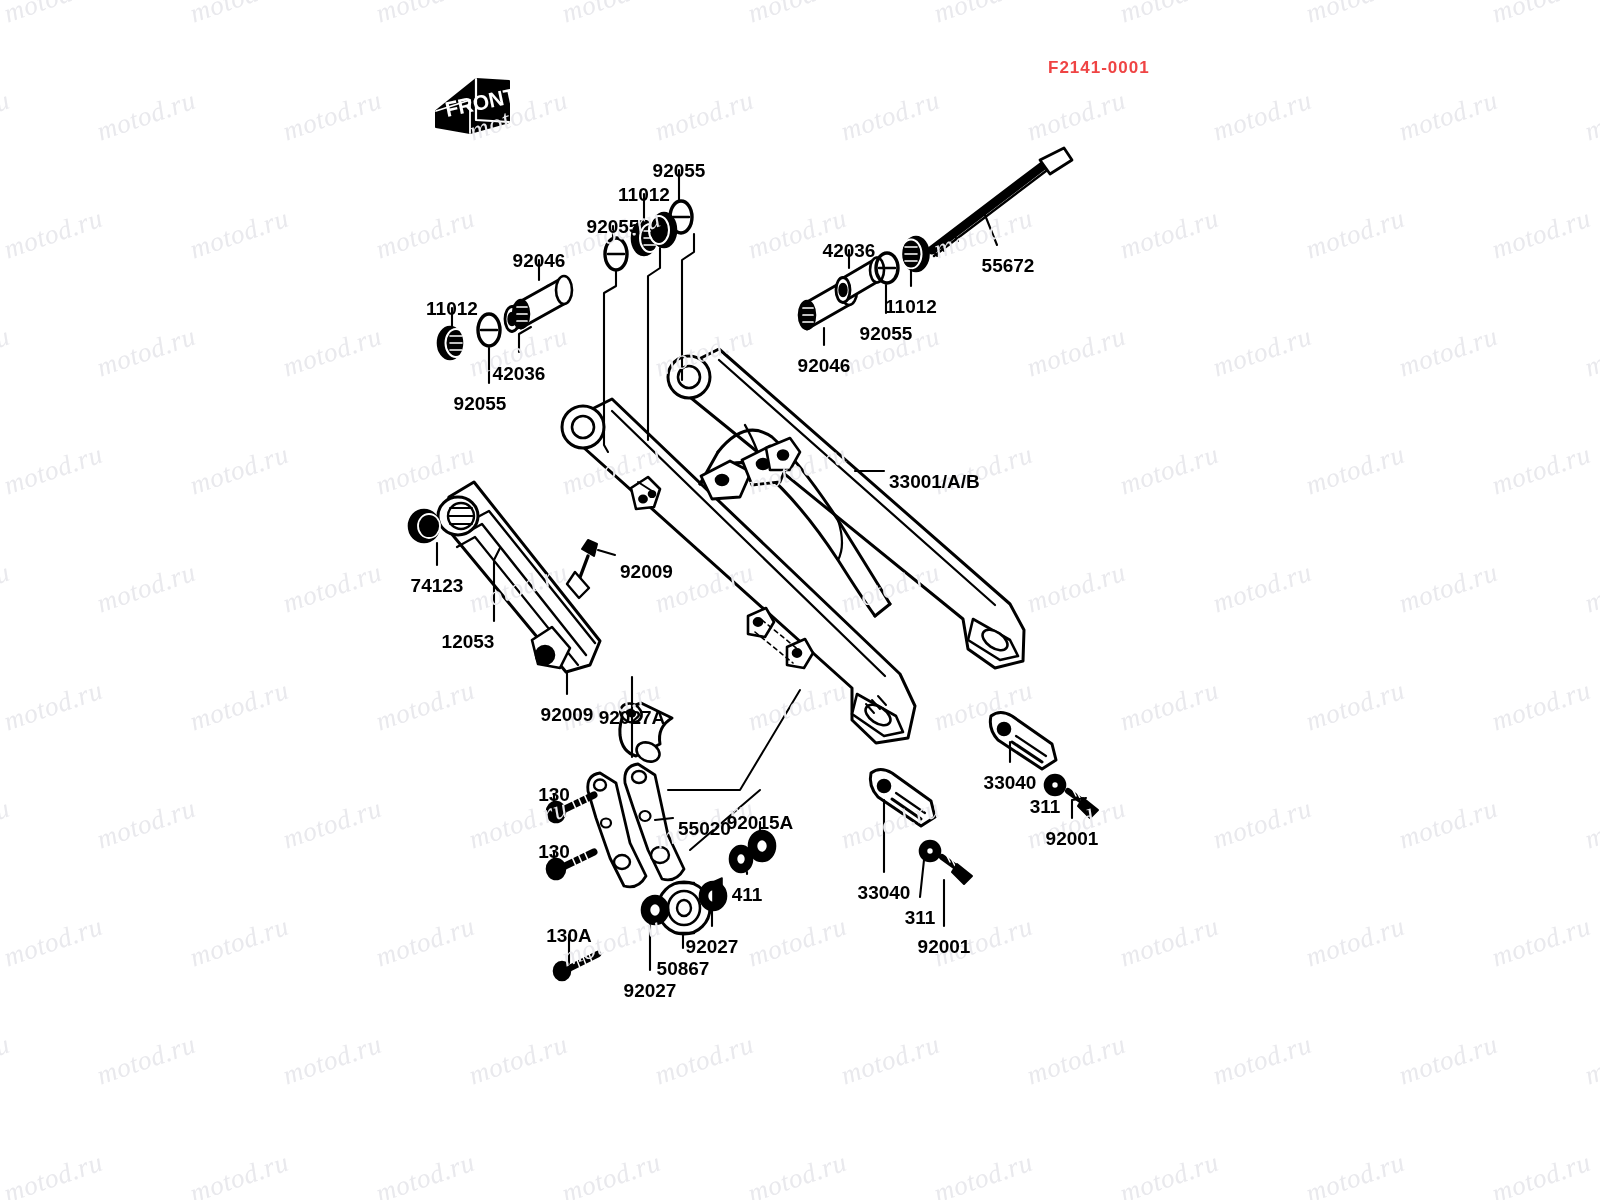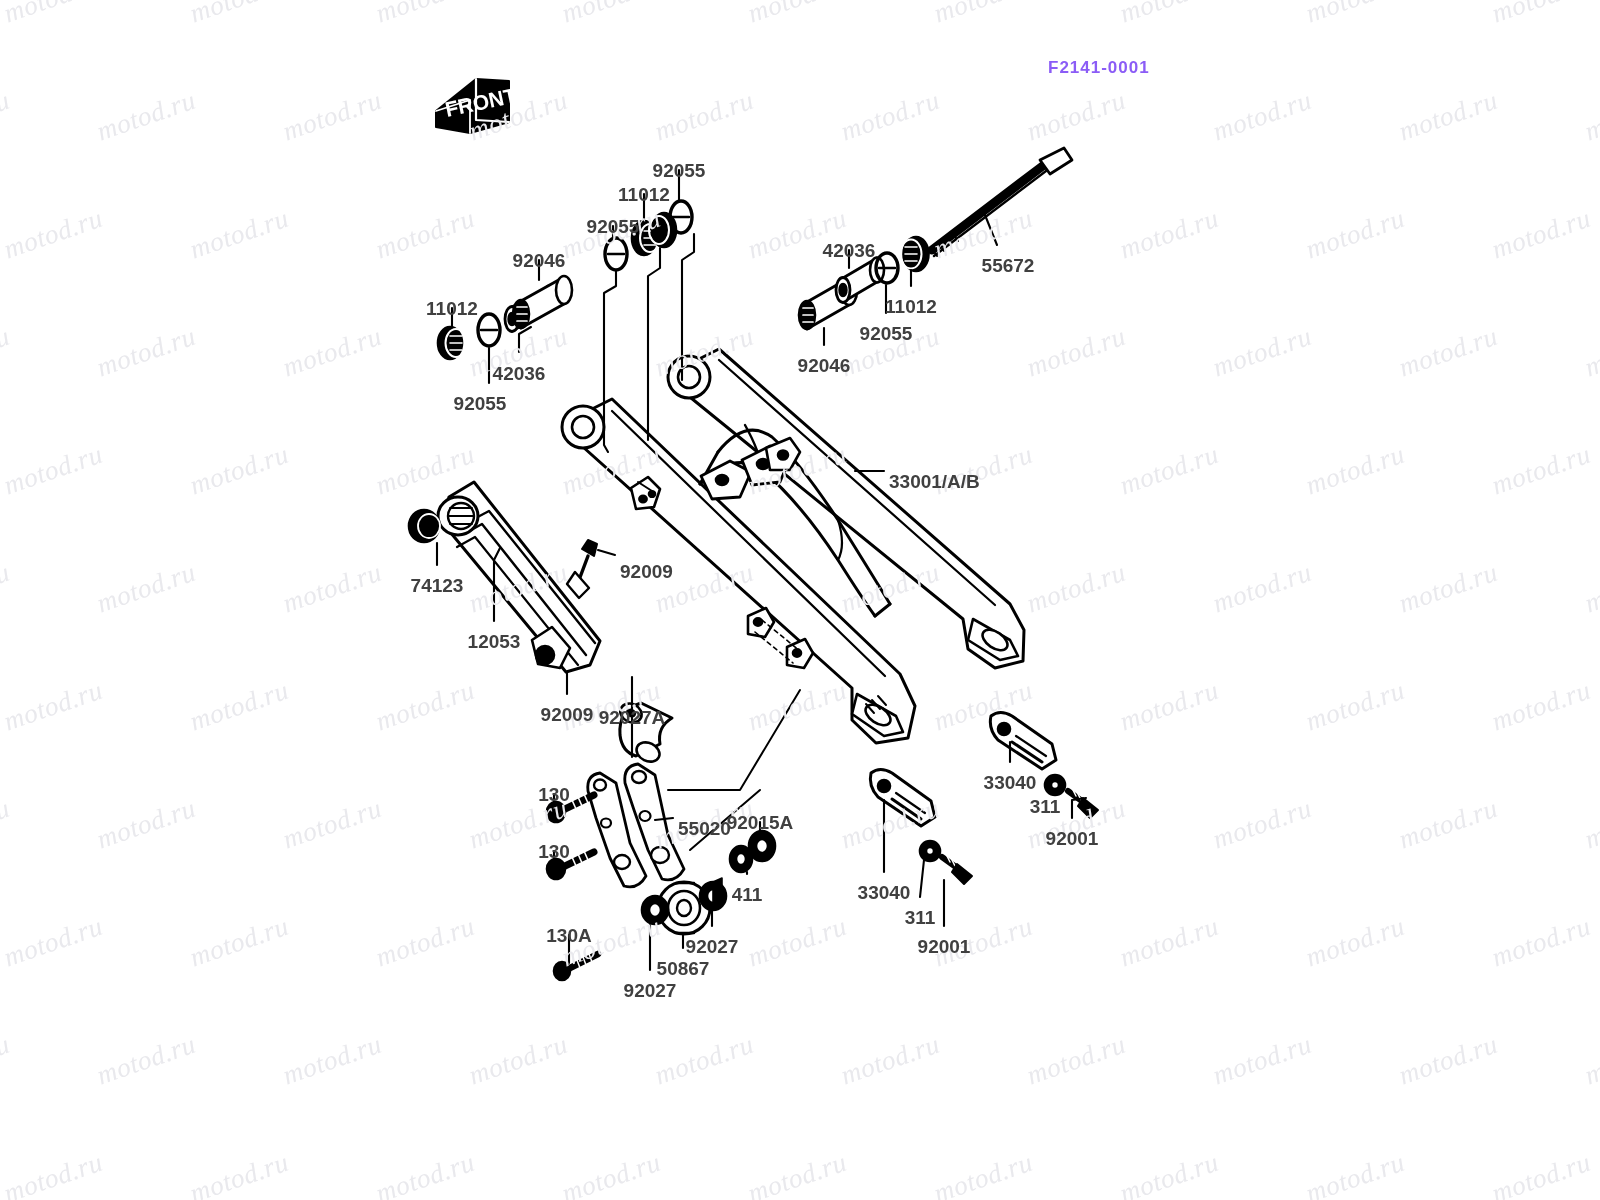--- a/index.html
+++ b/index.html
@@ -26,32 +26,32 @@
     transform-origin:left top;
     letter-spacing:.5px;
   }
   #art{position:absolute;left:0;top:0;z-index:2;}
   #labels{position:absolute;left:0;top:0;width:1600px;height:1200px;z-index:8;}
   .lbl{
     position:absolute;
     font-family:"Liberation Sans", sans-serif;
     font-weight:bold;
     font-size:19px;
-    color:#404040;
+    color:#000000;
     white-space:nowrap;
     letter-spacing:0px;
   }
   .lbl.c{transform:translateX(-50%);}
   .code{
     position:absolute;
     font-family:"Liberation Sans", sans-serif;
     font-weight:bold;
     font-size:17px;
     letter-spacing:1px;
-    color:#8b5cf6;
+    color:#ef4444;
   }
 </style>
 </head>
 <body>
 
 <div id="stage">
 
   <div id="watermark">
       <span style="left: 0px; top: 0px;">motod.ru</span>
       <span style="left: 186px; top: 0px;">motod.ru</span>
@@ -487,21 +487,21 @@
       <div class="lbl c" style="left: 613px; top: 216px;">92055</div>
       <div class="lbl c" style="left: 644px; top: 184px;">11012</div>
       <div class="lbl c" style="left: 679px; top: 160px;">92055</div>
       <div class="lbl c" style="left: 849px; top: 240px;">42036</div>
       <div class="lbl c" style="left: 886px; top: 323px;">92055</div>
       <div class="lbl c" style="left: 911px; top: 296px;">11012</div>
       <div class="lbl c" style="left: 1008px; top: 255px;">55672</div>
       <div class="lbl c" style="left: 824px; top: 355px;">92046</div>
       <div class="lbl" style="left: 889px; top: 471px;">33001/A/B</div>
       <div class="lbl c" style="left: 437px; top: 575px;">74123</div>
-      <div class="lbl c" style="left: 494px; top: 631px;">12053</div>
+      <div class="lbl c" style="left: 468px; top: 631px;">12053</div>
       <div class="lbl" style="left: 620px; top: 561px;">92009</div>
       <div class="lbl c" style="left: 567px; top: 704px;">92009</div>
       <div class="lbl c" style="left: 632px; top: 687px; margin-top: 20px;">92027A</div>
       <div class="lbl c" style="left: 554px; top: 784px;">130</div>
       <div class="lbl c" style="left: 554px; top: 841px;">130</div>
       <div class="lbl c" style="left: 569px; top: 925px;">130A</div>
       <div class="lbl" style="left: 678px; top: 818px;">55020</div>
       <div class="lbl c" style="left: 760px; top: 812px;">92015A</div>
       <div class="lbl c" style="left: 747px; top: 884px;">411</div>
       <div class="lbl c" style="left: 712px; top: 936px;">92027</div>

